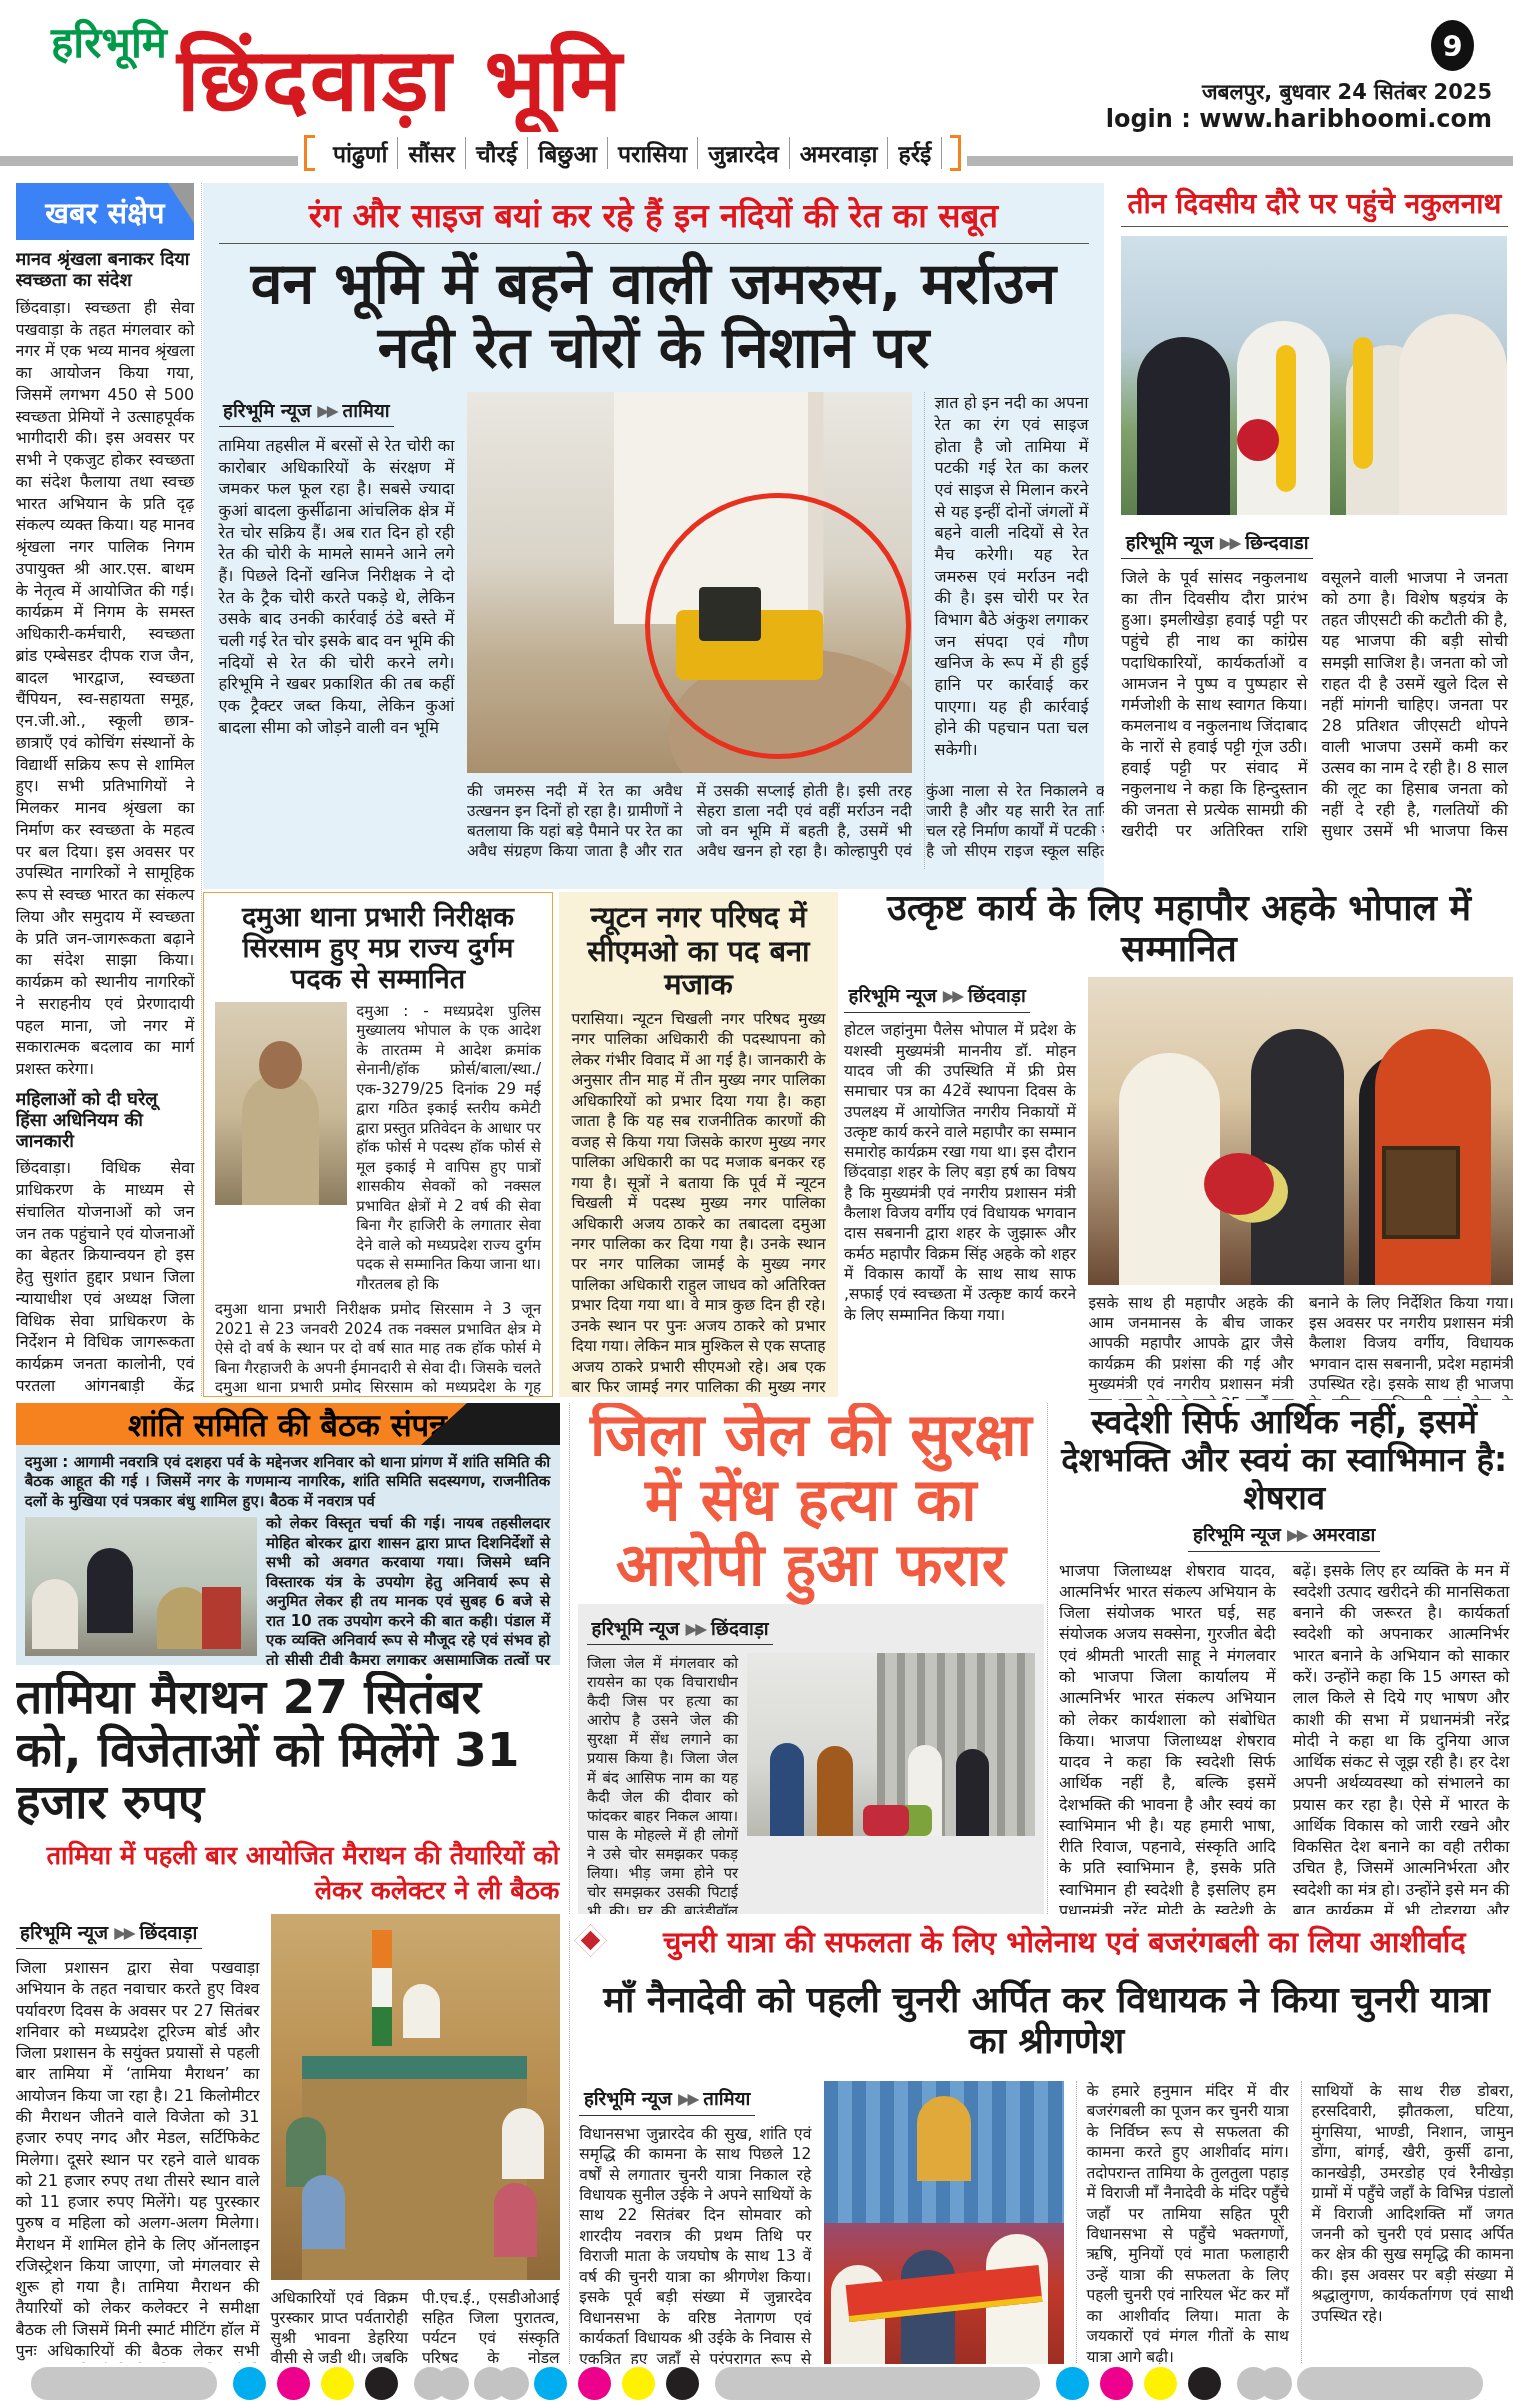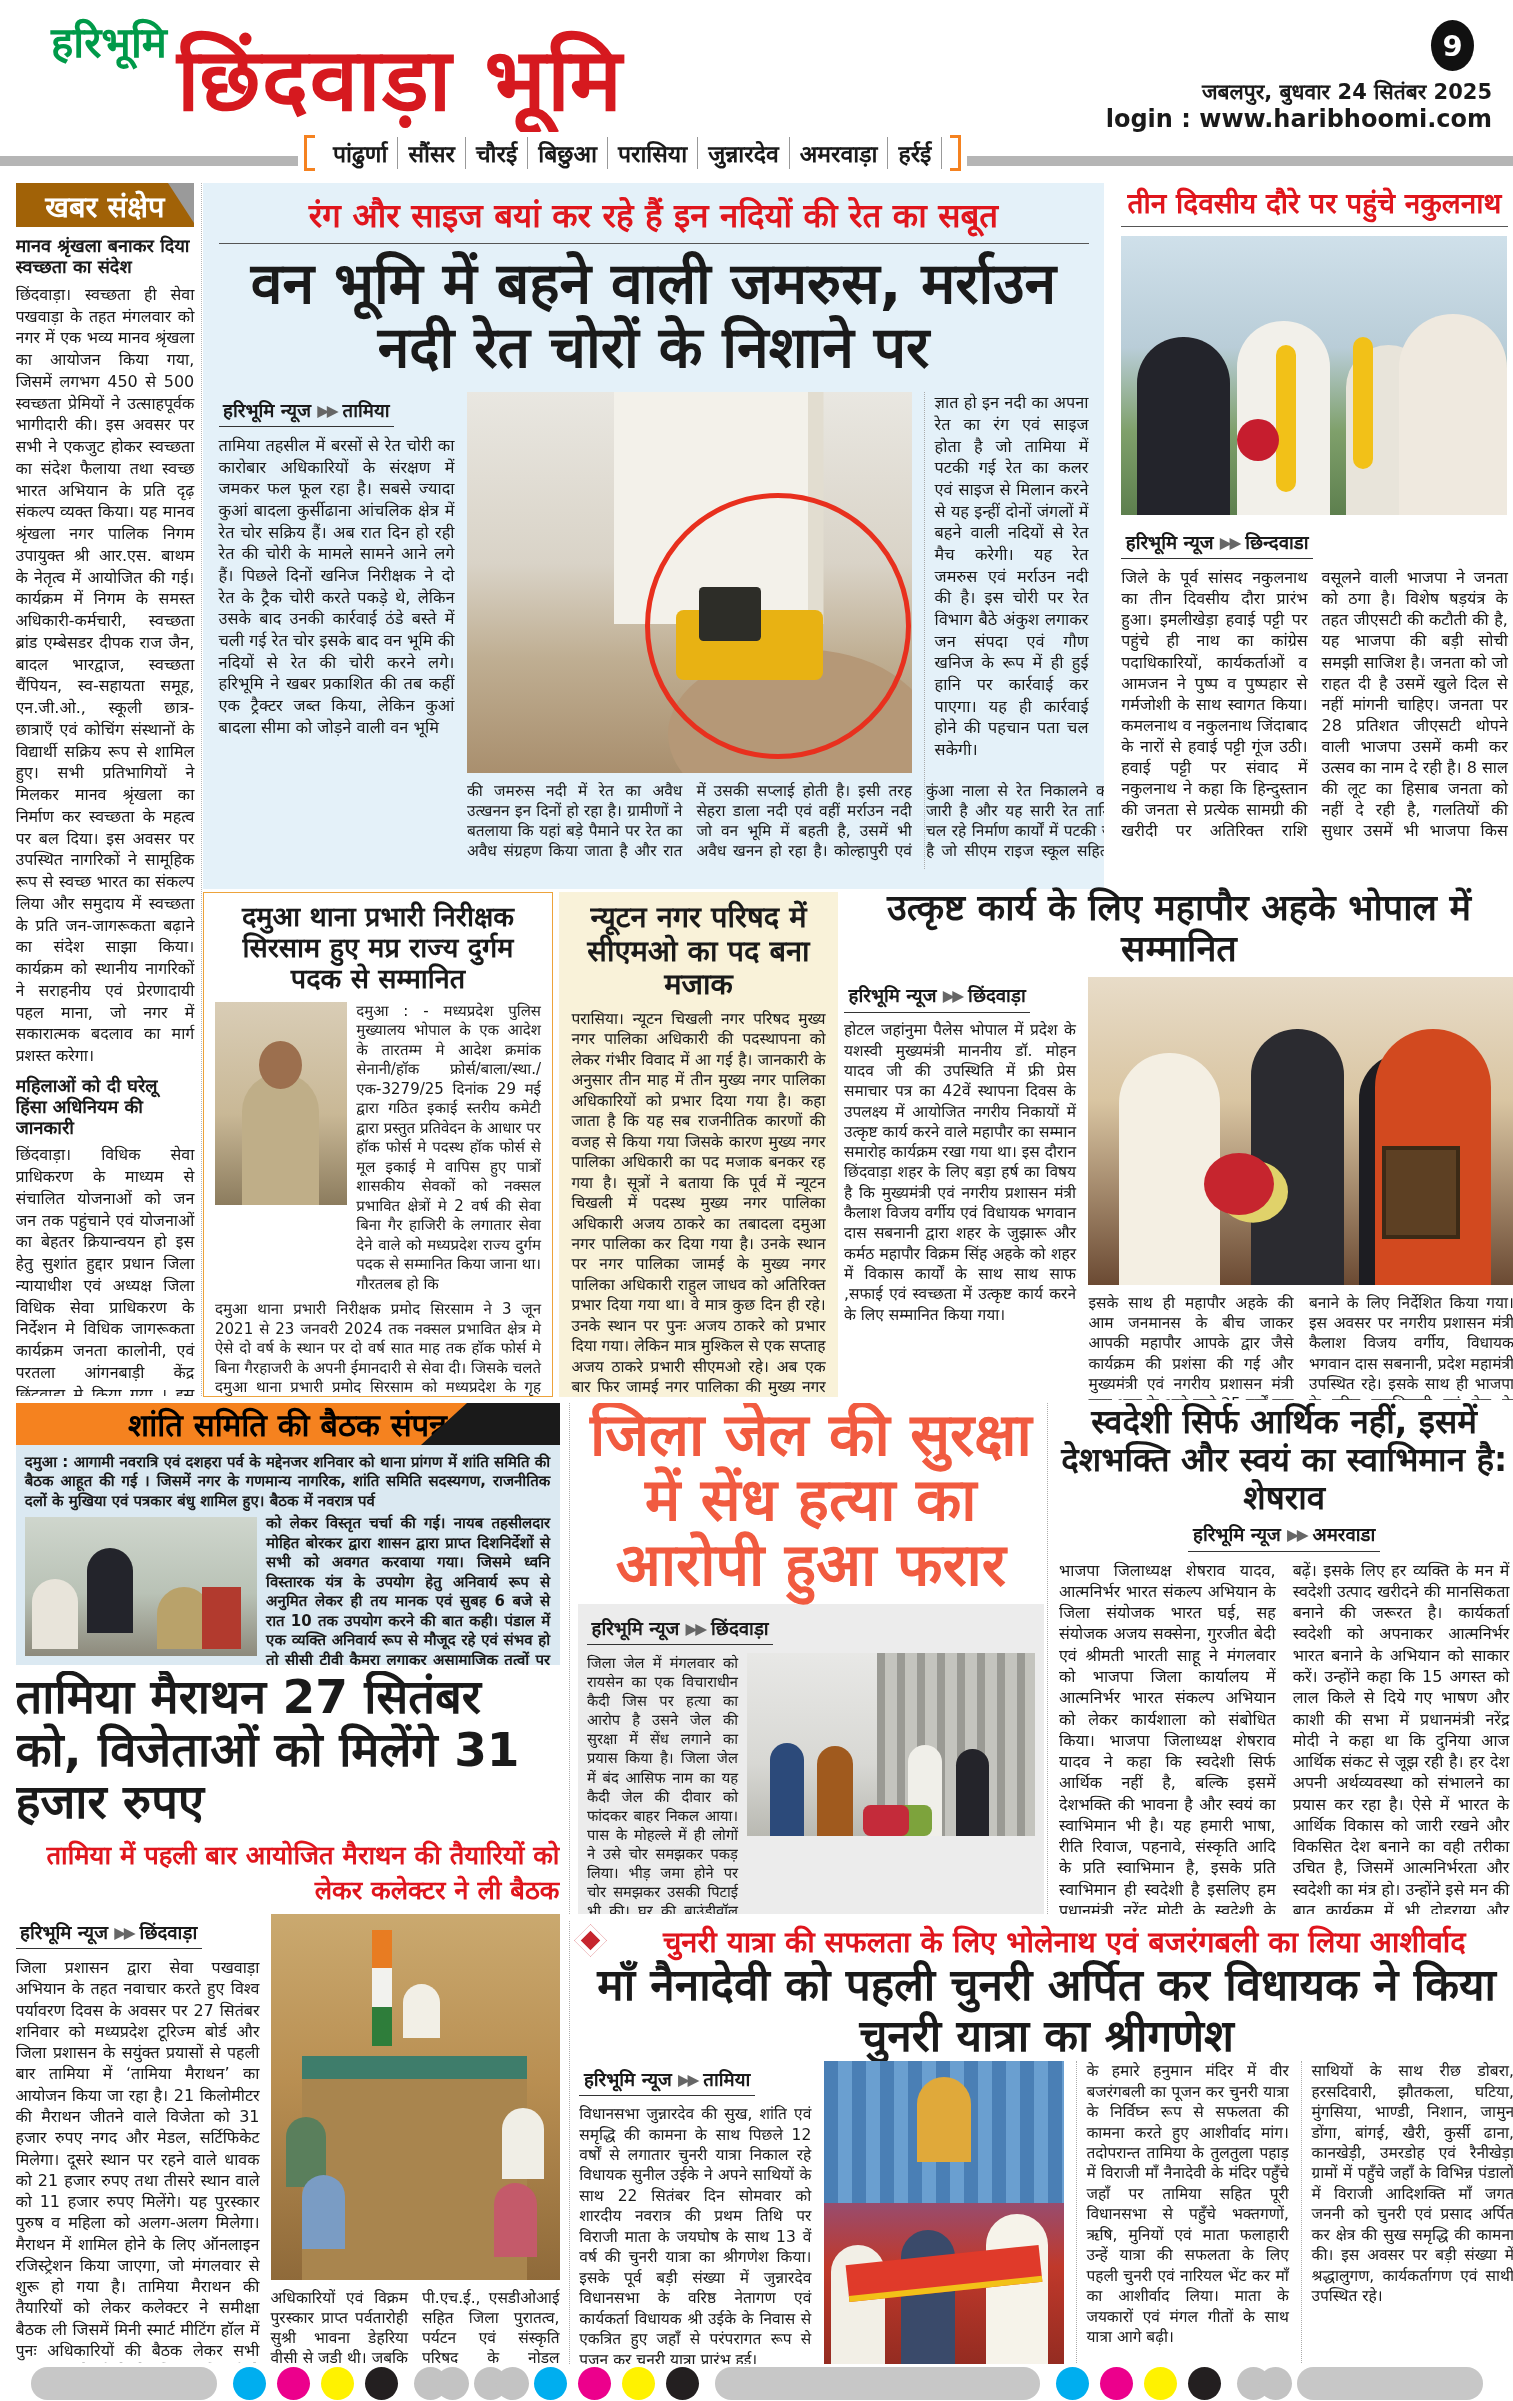--- a/index.html
+++ b/index.html
@@ -18,21 +18,21 @@
   .navbox{position:absolute;left:298px;top:132px;height:42px;background:#fff;display:flex;align-items:center;padding:0 6.2px;}
   .bracket{width:11px;height:36px;border:3.1px solid #f58220;box-sizing:border-box;}
   .bracket.l{border-right:none;margin-right:7.7px;}
   .bracket.r{border-left:none;margin-left:7.7px;}
   .nav-item{font-size:23px;font-weight:700;padding:0 10px;border-right:1.5px solid #999;white-space:nowrap;}
   .nav-item:last-of-type{border-right:none;}
   
   .byline{display:inline-flex;align-items:center;gap:6.2px;font-size:18.6px;font-weight:700;border-bottom:1.5px solid #333;padding:1.5px 4.6px 4.6px 4.6px;margin:3.1px 0 7.7px 0;}
   .arrows::before{content:"\25B6\25B6";color:#666;letter-spacing:-2.3px;font-size:15.5px;}
   
-  .brief-banner{position:relative;height:44px;background:#a16207;color:#fff;font-size:29px;font-weight:800;display:flex;align-items:center;justify-content:center;}
+  .brief-banner{position:relative;height:57px;background:#3b82f6;color:#fff;font-size:29px;font-weight:800;display:flex;align-items:center;justify-content:center;}
   .brief-banner .fold{position:absolute;right:0;top:0;width:0;height:0;border-top:40px solid #9a9a9a;border-left:26px solid transparent;}
   .brief-title{font-size:18px;font-weight:800;line-height:1.15;margin:9.3px 0 6.2px 0;}
   .brief-body{font-size:16px;line-height:1.36;}
   
   .lead{background:#e4f1f9;padding:9.3px 15.5px;}
   .kicker-red{color:#e0161d;font-weight:800;text-align:center;}
   .lead .kicker-red{font-size:33px;border-bottom:1.5px solid #555;padding-bottom:6.2px;}
   .lead-headline{font-size:57px;font-weight:800;text-align:center;line-height:1.12;margin-top:7.7px;}
   .lead-row{display:flex;gap:12.4px;margin-top:12.4px;height:477px;}
   .photo{position:relative;overflow:hidden;background:#c9c2b4;}
@@ -268,21 +268,21 @@
         <div class="jt" style="font-size:15.5px;line-height:1.3;margin-top:7.7px;column-count:2;column-gap:14px;height:203px;">अधिकारियों एवं विक्रम पुरस्कार प्राप्त पर्वतारोही सुश्री भावना डेहरिया वीसी से जुड़ी थी। जबकि वन विभाग, ग्रामीण विकास विभाग, जनजातीय कार्य, खेल एवं युवक कल्याण, एन.आई.सी., ई - गवर्नेस, पी.डब्लू.डी., पी.एच.ई., एसडीओआई सहित जिला पुरातत्व, पर्यटन एवं संस्कृति परिषद के नोडल अधिकारी श्री अजय राजपूत व पर्यटन प्रबंधक श्री गिरीश लालवानी समायोजना में उपस्थित थे। कलेक्टर श्री सिंह ने सभी अधिकारियों और भावना डेहरिया से चर्चा, सुझाव एवं तैयारी-विमर्श उपरांत मैराथन आयोजन की अंतिम रूपरेखा निर्धारित की और आवश्यक कार्यवाही के निर्देश दिए। मैराथन में 05 व 11 किलोमीटर की रन भी शामिल रहेगी, जिसमें महिला पुरुष वर्ग शामिल हो सकते हैं, जिन्हें मेडल व सर्टिफिकेट प्रदान किए जाएंगे। मैराथन में सहभागिता के लिए प्रतिभागियों को ऑनलाइन पंजीयन कराना अनिवार्य है।</div>
       </div>
     </div>
   </div>
 
   <div class="sec sep-l" style="left:569px;top:1921px;width:945px;height:443px;padding-left:9.3px;">
     <div style="display:flex;align-items:center;gap:12.4px;">
       <span style="width:23px;height:23px;flex:none;background:#c6252e;transform:rotate(45deg);box-shadow:inset 0 0 0 4.6px #fff,inset 0 0 0 9.3px #c6252e;"></span>
       <div class="kicker-red" style="font-size:29px;flex:1;">चुनरी यात्रा की सफलता के लिए भोलेनाथ एवं बजरंगबली का लिया आशीर्वाद</div>
     </div>
-    <div class="hl" style="font-size:44px;margin:0 0;">माँ नैनादेवी को पहली चुनरी अर्पित कर विधायक ने किया चुनरी यात्रा का श्रीगणेश</div>
+    <div class="hl" style="font-size:36px;margin:19px 0;">माँ नैनादेवी को पहली चुनरी अर्पित कर विधायक ने किया चुनरी यात्रा का श्रीगणेश</div>
     <div style="display:flex;gap:12.4px;">
       <div style="width:232px;flex:none;">
         <span class="byline">
           <span>हरिभूमि न्यूज</span>
           <span class="arrows"></span>
           <span>तामिया</span>
         </span>
         <div class="jt" style="font-size:15.5px;line-height:1.32;">विधानसभा जुन्नारदेव की सुख, शांति एवं समृद्धि की कामना के साथ पिछले 12 वर्षों से लगातार चुनरी यात्रा निकाल रहे विधायक सुनील उईके ने अपने साथियों के साथ 22 सितंबर दिन सोमवार को शारदीय नवरात्र की प्रथम तिथि पर विराजी माता के जयघोष के साथ 13 वें वर्ष की चुनरी यात्रा का श्रीगणेश किया। इसके पूर्व बड़ी संख्या में जुन्नारदेव विधानसभा के वरिष्ठ नेतागण एवं कार्यकर्ता विधायक श्री उईके के निवास से एकत्रित हुए जहाँ से परंपरागत रूप से पूजन कर चुनरी यात्रा प्रारंभ हुई।</div>
       </div>
       <div class="photo" style="width:240px;height:316px;flex:none;background:linear-gradient(180deg,#5a8fc0 0%,#7a5aa0 30%,#c0392b 65%,#8e2a20 100%);">

